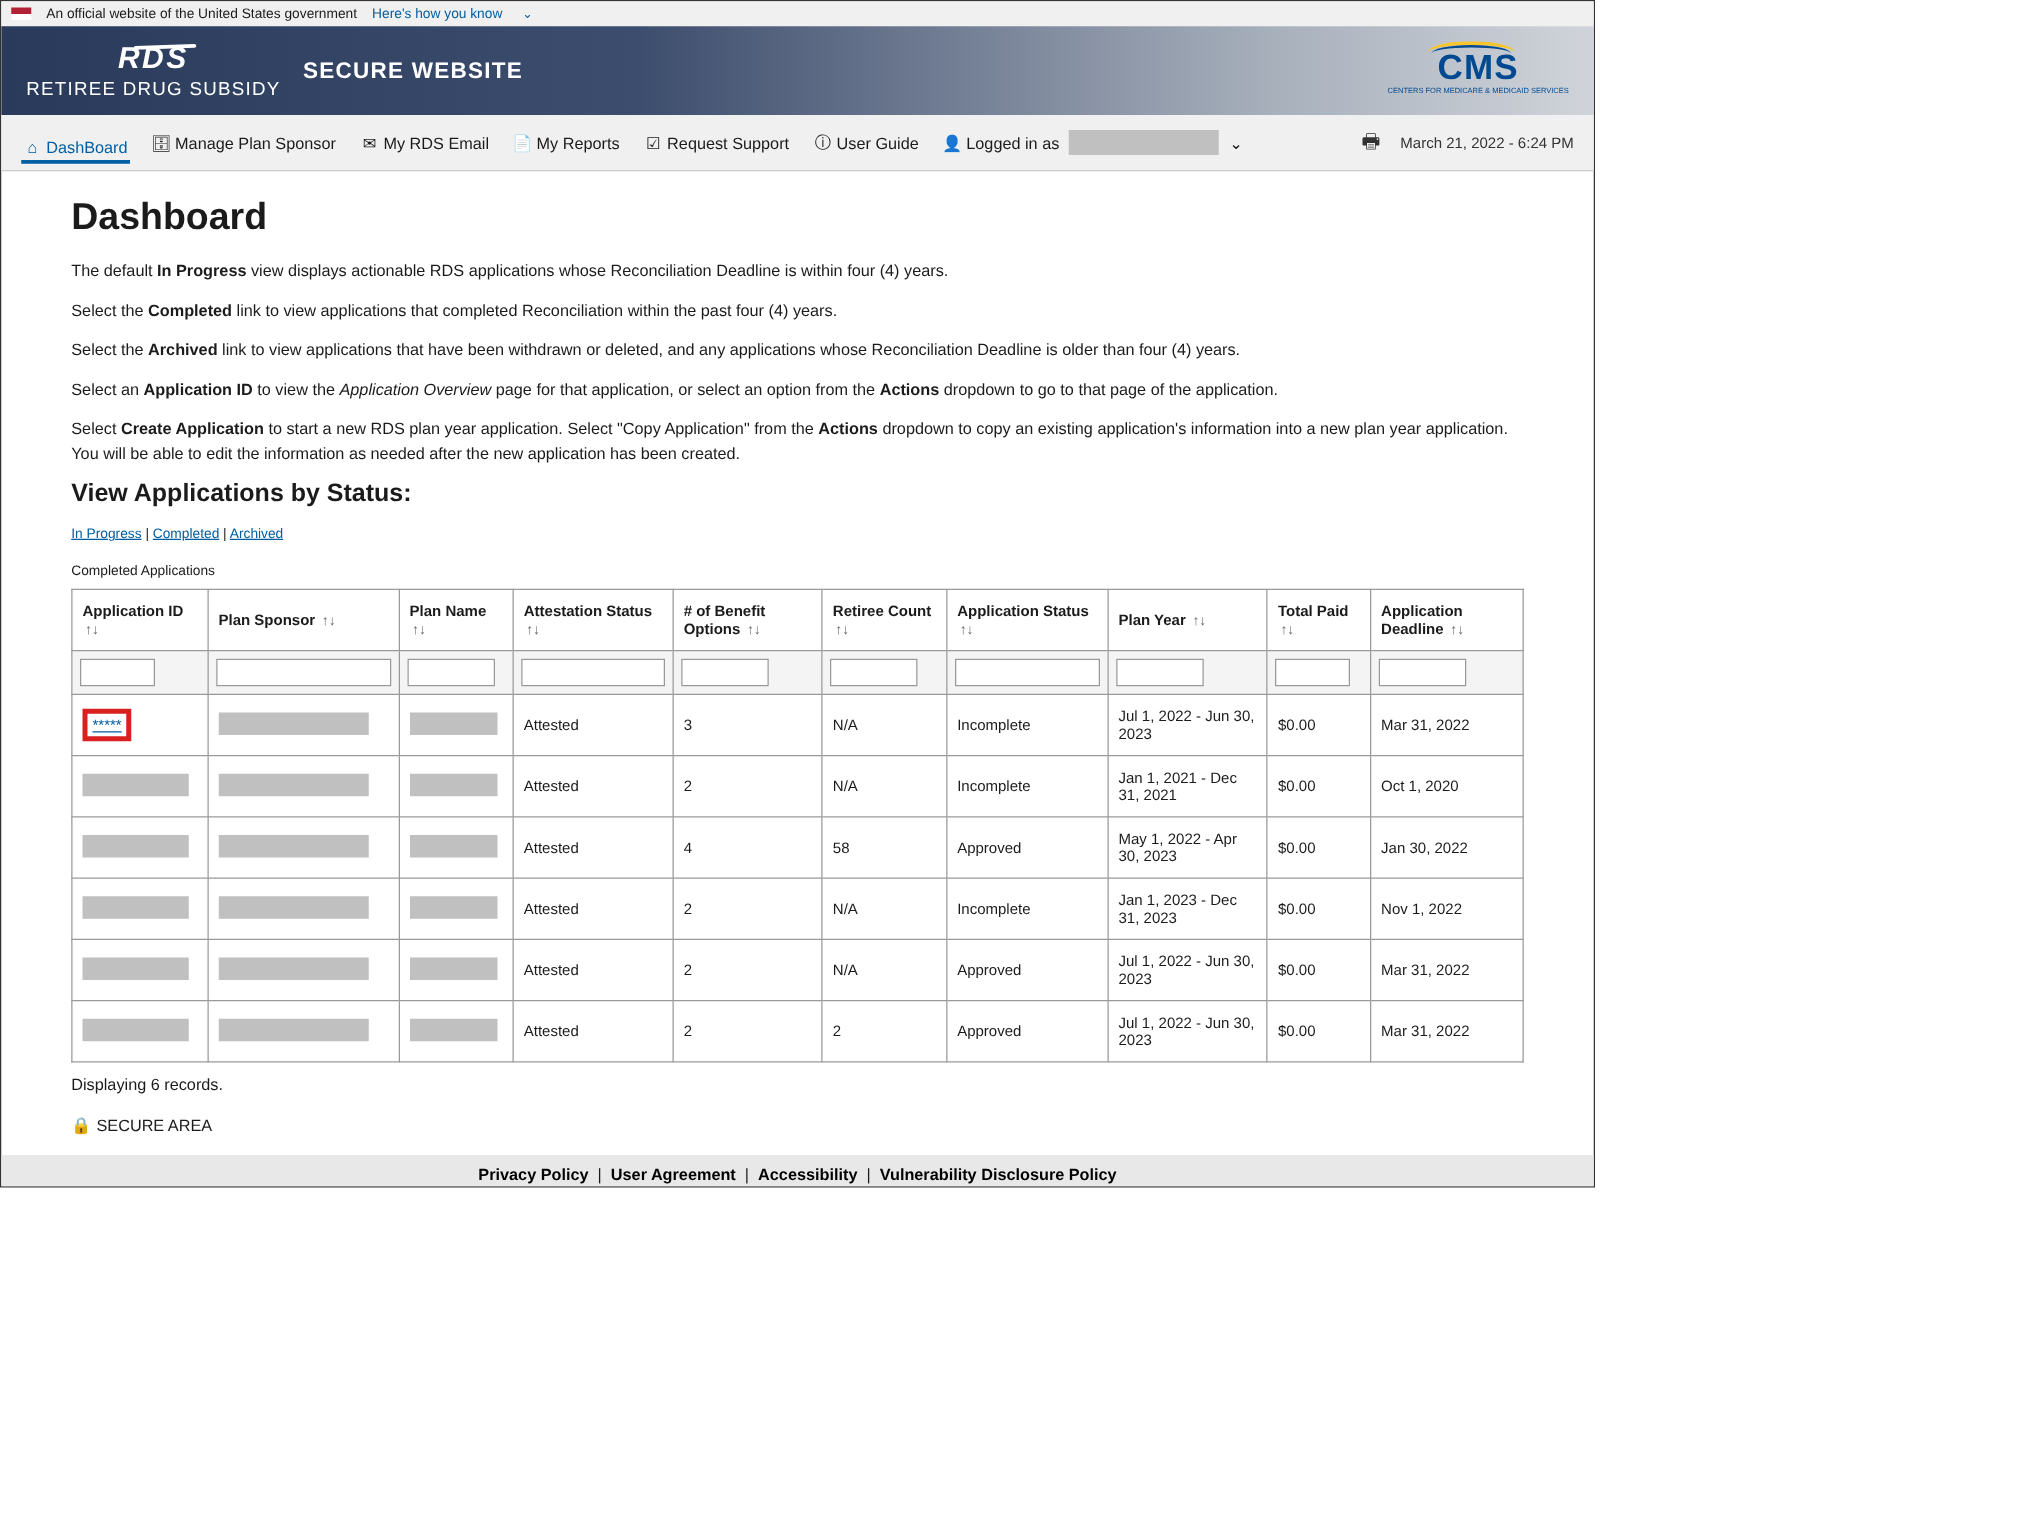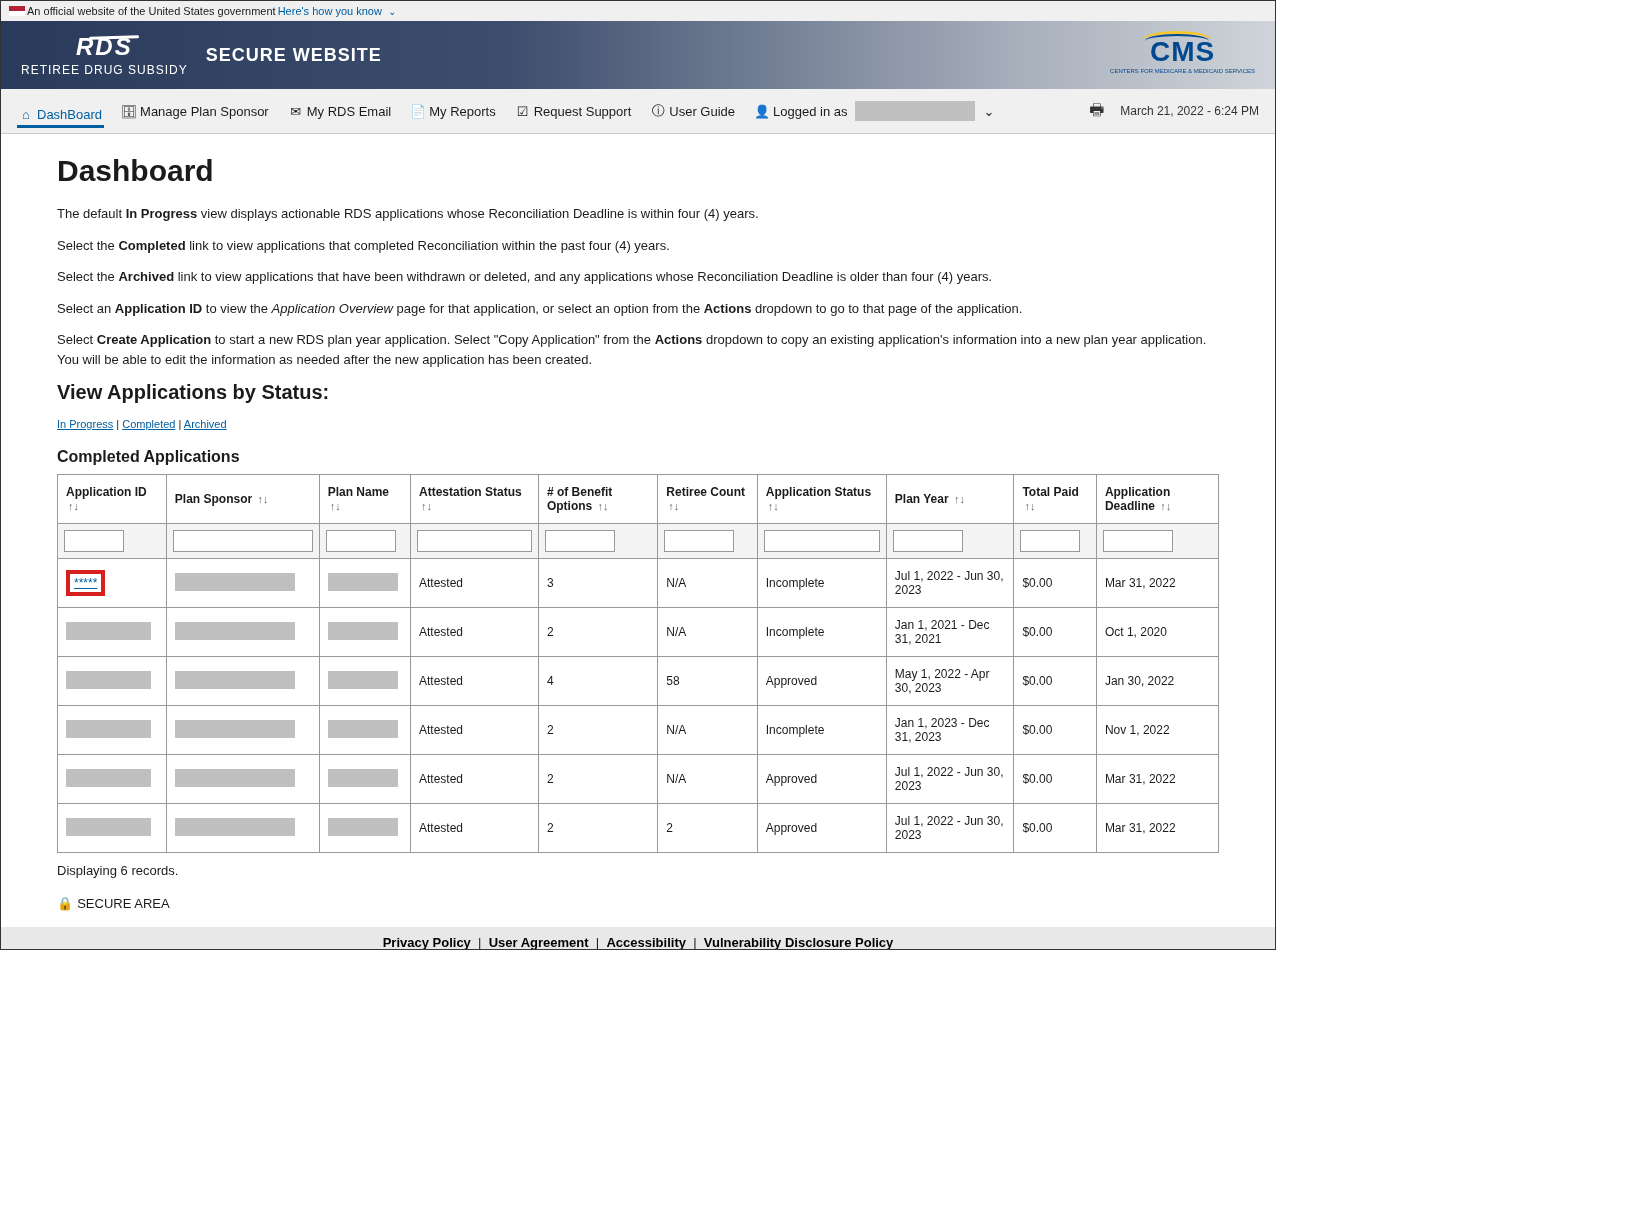--- a/index.html
+++ b/index.html
@@ -1,26 +1,26 @@
 <!DOCTYPE html>
 <html><head>
 <meta charset="utf-8">
 <style>
 * { box-sizing: border-box; margin: 0; padding: 0; }
 body { font-family: Arial, Helvetica, sans-serif; font-size: 13px; color: #1b1b1b; background: #fff; border: 1px solid #333; width: 1276px; height: 950px; overflow: hidden; }
-.gov-banner { background: #f0f0f0; padding: 4px 8px; font-size: 11px; display: flex; align-items: center; gap: 2px; }
+.gov-banner { background: #f0f0f0; padding: 4px 8px; font-size: 11px; display: flex; align-items: center; gap: 12px; }
 .gov-banner .flag { width: 16px; height: 10px; background: linear-gradient(to bottom, #b22234 0%, #b22234 50%, #fff 50%, #fff 100%); position: relative; }
 .gov-banner a { color: #005ea2; text-decoration: none; }
 .chevron-small { display: inline-block; margin-left: 4px; color: #005ea2; font-size: 10px; }
 .header-brand { background: linear-gradient(to right, #2a3a5a 0%, #3d4d6d 40%, #a8b0bc 80%, #d0d4da 100%); padding: 12px 20px; display: flex; align-items: center; justify-content: space-between; }
 .brand-left { display: flex; align-items: center; gap: 18px; }
 .rds-logo { display: flex; flex-direction: column; align-items: center; color: #fff; }
 .rds-logo .logo-text { font-size: 24px; font-weight: bold; font-style: italic; letter-spacing: 2px; position: relative; }
 .rds-logo .logo-text::after { content: ''; position: absolute; top: 3px; right: -6px; width: 50px; height: 3px; background: #fff; border-radius: 2px; transform: rotate(-2deg); }
-.rds-logo .subtitle { font-size: 12px; letter-spacing: 1px; margin-top: 2px; }
+.rds-logo .subtitle { font-size: 15px; letter-spacing: 1px; margin-top: 2px; }
 .secure-website { color: #fff; font-size: 18px; font-weight: bold; letter-spacing: 1px; }
 .cms-logo { display: flex; flex-direction: column; align-items: center; }
 .cms-logo .cms-text { font-size: 28px; font-weight: bold; color: #004990; letter-spacing: 1px; position: relative; }
 .cms-logo .cms-swoosh { position: absolute; top: -5px; left: -8px; width: 70px; height: 18px; border-top: 3px solid #f7c52c; border-radius: 50% 50% 0 0; }
 .cms-logo .cms-swoosh2 { position: absolute; top: -2px; left: -5px; width: 64px; height: 14px; border-top: 2px solid #004990; border-radius: 50% 50% 0 0; }
 .cms-logo .cms-sub { font-size: 6px; color: #004990; text-align: center; }
 .nav-bar { background: #f0f0f0; padding: 6px 16px; display: flex; align-items: center; justify-content: space-between; border-bottom: 1px solid #ccc; }
 .nav-left { display: flex; align-items: center; gap: 16px; }
 .nav-item { display: flex; align-items: center; gap: 4px; font-size: 13px; color: #1b1b1b; cursor: pointer; padding: 6px 2px; }
 .nav-item.active { color: #005ea2; border-bottom: 3px solid #005ea2; margin-bottom: -6px; padding-bottom: 3px; }
@@ -29,21 +29,21 @@
 .nav-right { display: flex; align-items: center; gap: 16px; font-size: 12px; color: #333; }
 .content { padding: 20px 56px 12px 56px; }
 h1 { font-size: 30px; font-weight: bold; margin-bottom: 16px; }
 .para { font-size: 13px; line-height: 1.5; margin-bottom: 12px; }
 .para strong { font-weight: bold; }
 .para em { font-style: italic; }
 h2 { font-size: 20px; font-weight: bold; margin: 10px 0 14px 0; }
 .status-links { font-size: 11px; margin-bottom: 18px; }
 .status-links a { color: #005ea2; text-decoration: underline; }
 .status-links .active { text-decoration: underline; }
-.table-title { font-size: 16px; font-weight: bold; margin-bottom: 8px; }
+.table-title { font-size: 11px; font-weight: normal; margin-bottom: 8px; }
 table { width: 100%; border-collapse: collapse; font-size: 12px; }
 th, td { border: 1px solid #999; padding: 10px 8px; text-align: left; vertical-align: middle; }
 th { background: #fff; font-weight: bold; font-size: 12px; }
 .sort-icon { color: #666; font-size: 11px; margin-left: 2px; }
 .filter-row td { background: #f4f4f4; padding: 6px; }
 .filter-row input { width: 100%; height: 22px; border: 1px solid #999; background: #fff; padding: 2px 4px; font-size: 11px; }
 .redacted { display: inline-block; background: #c0c0c0; height: 18px; width: 85px; }
 .app-link { color: #005ea2; text-decoration: underline; cursor: pointer; }
 .highlight-box { border: 4px solid #d92020; padding: 2px 4px; display: inline-block; }
 .displaying { font-size: 13px; margin-top: 10px; }

